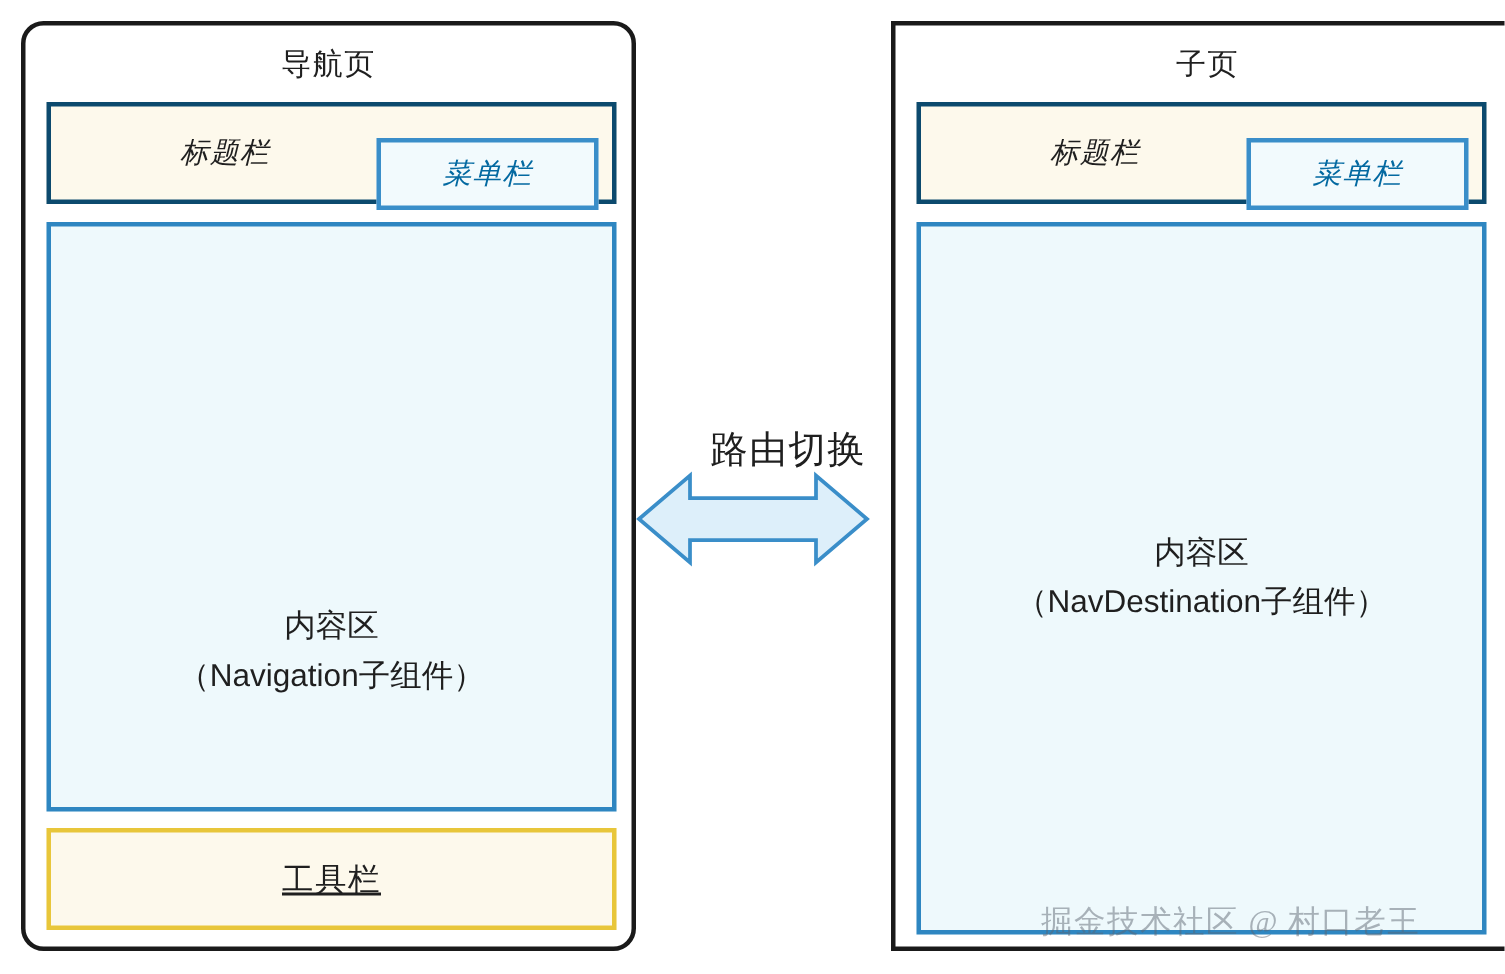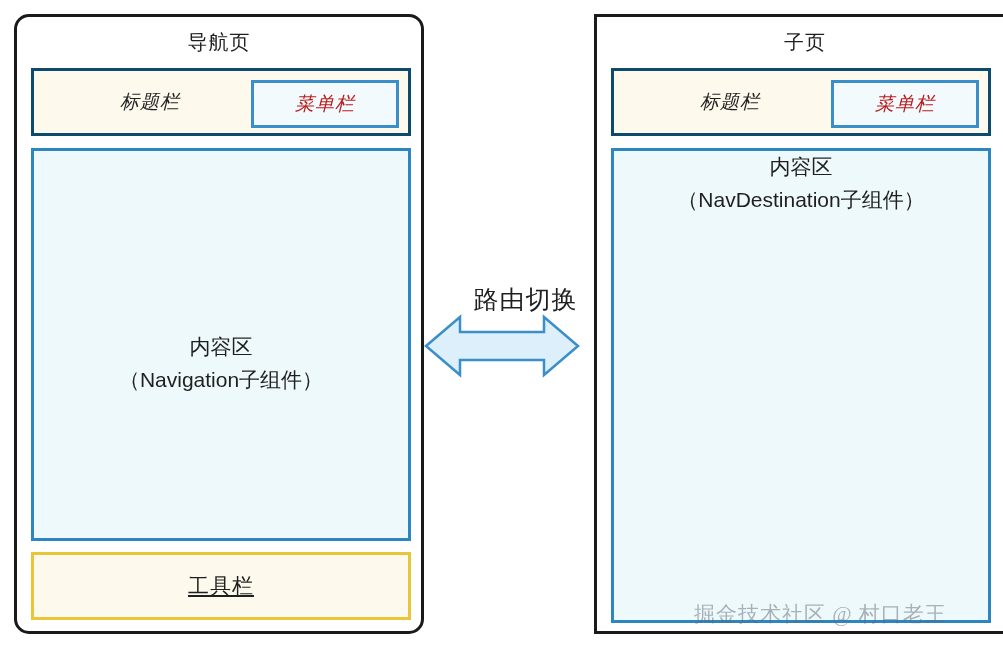--- a/index.html
+++ b/index.html
@@ -57,42 +57,43 @@
     font-size: 19px;
     color: #1f1f1f;
     letter-spacing: 1px;
   }
 
   
   .menubar {
     position: absolute;
     box-sizing: border-box;
     right: 9px;
-    top: 9px;
+    top: 21px;
     width: 148px;
     height: 48px;
     background: #f2fafd;
     border: 3px solid #3a8ec9;
     display: flex;
     align-items: center;
     justify-content: center;
     font-size: 19px;
-    color: #b91c1c;
+    color: #0369a1;
     letter-spacing: 1px;
   }
 
   
   .content-area {
     position: absolute;
     box-sizing: border-box;
     background: #eef9fc;
     border: 3px solid #2e86c1;
     display: flex;
     flex-direction: column;
     align-items: center;
+    justify-content: center;
   }
   #content-left  { left: 14px; top: 131px; width: 380px; height: 393px; }
   #content-right { left: 14px; top: 131px; width: 380px; height: 475px; }
 
   #content-left .content-inner  { margin-top: 180px; }
   #content-right .content-inner { margin-top: 0px; }
 
   .content-line {
     text-align: center;
     font-size: 21px;

